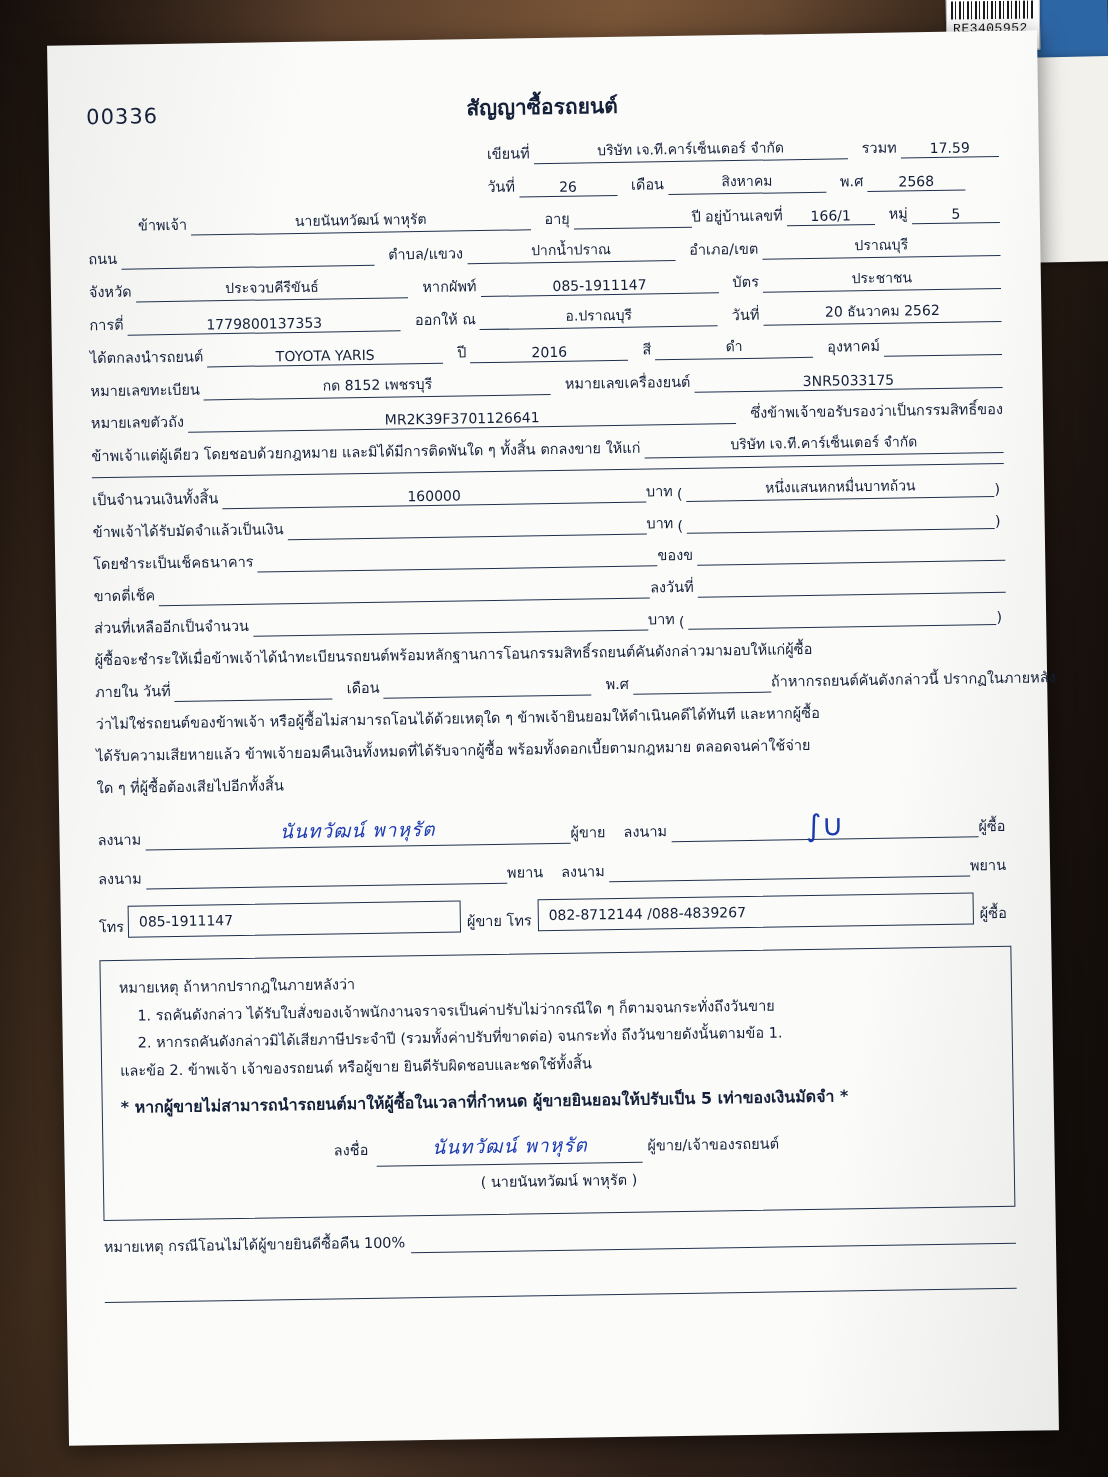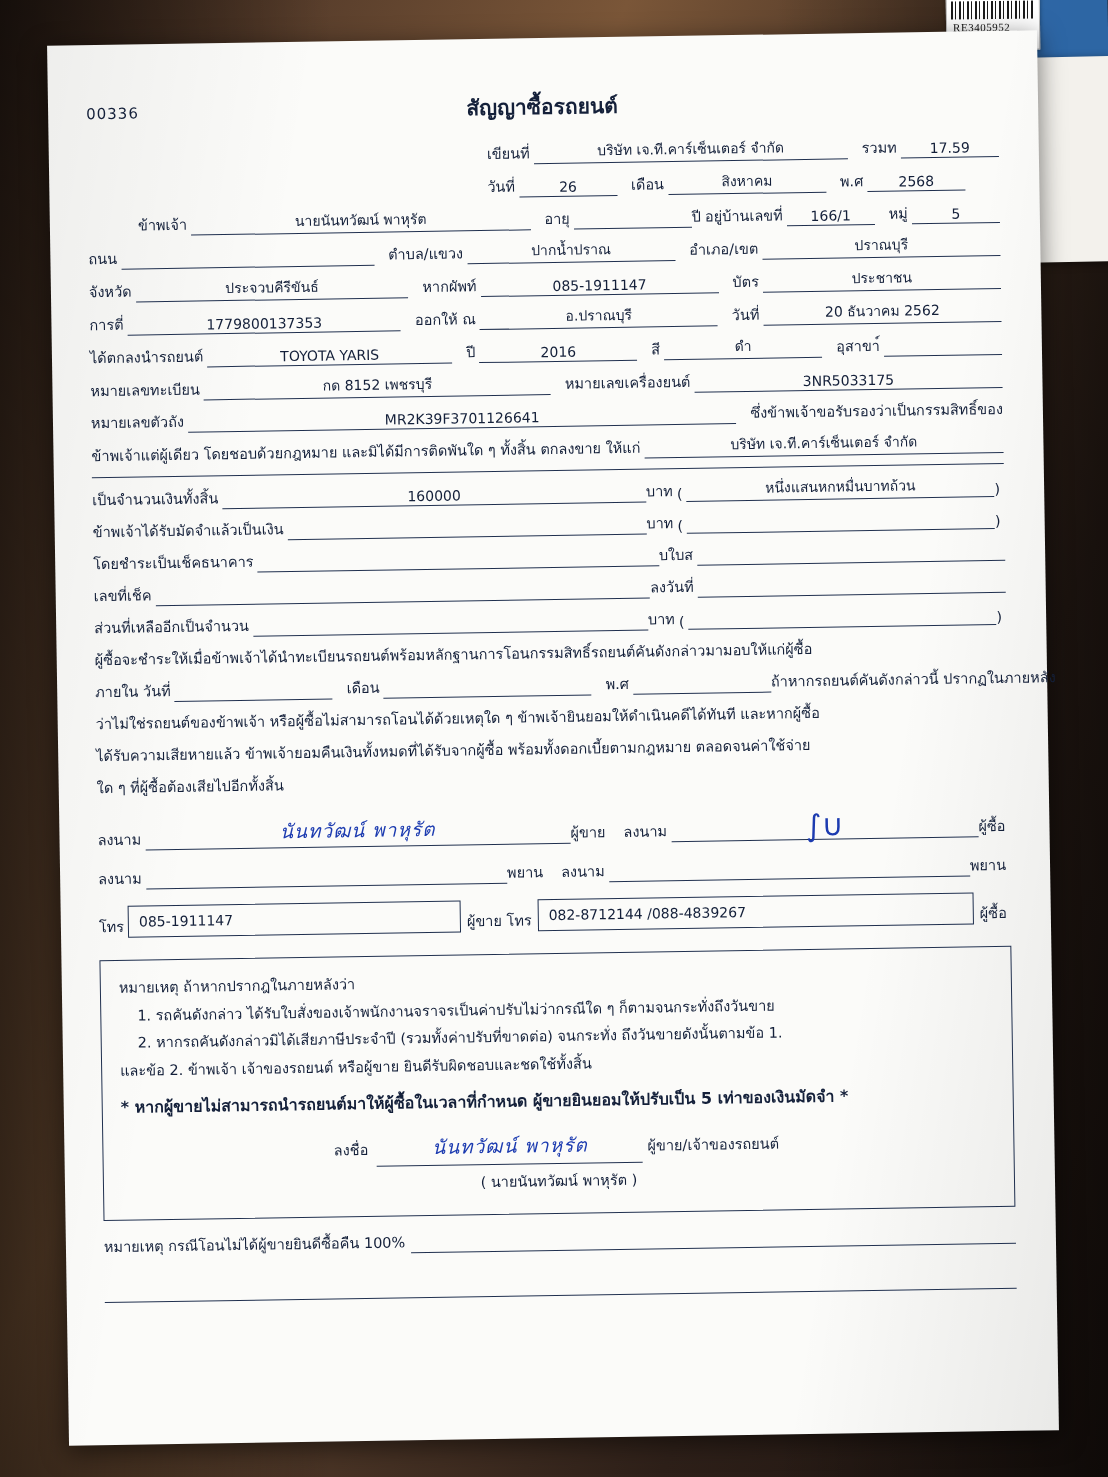--- a/index.html
+++ b/index.html
@@ -29,22 +29,22 @@
   .label-box{
     position:absolute;right:68px;top:-4px;width:92px;height:52px;
     background:#fff;border:1px solid #bbb;transform:rotate(-0.6deg);
     box-shadow:0 1px 4px rgba(0,0,0,.4);
   }
   .label-box .bar{
     position:absolute;left:4px;top:4px;width:84px;height:18px;
     background:repeating-linear-gradient(90deg,#1a1a1a 0 2px,#fff 2px 4px,#1a1a1a 4px 5px,#fff 5px 8px);
   }
   .label-box .code{
-    position:absolute;left:6px;top:24px;font-size:11px;letter-spacing:.5px;color:#111;
-    font-family:Liberation Serif, serif;
+    position:absolute;left:6px;top:24px;font-size:13px;letter-spacing:.5px;color:#111;
+    font-family:Liberation Mono, monospace;
   }
   .blue-strip{
     position:absolute;right:0;top:-2px;width:120px;height:60px;background:#2f6fb5;opacity:.9;
     transform:rotate(-1deg);
   }
 
   
   .sheet{
     position:absolute;left:58px;top:38px;width:990px;height:1400px;
     background:#fbfbf9;
@@ -53,21 +53,21 @@
     color:#14203a;
     font-size:14.5px;
   }
   .sheet:before{ 
     content:"";position:absolute;inset:0;
     background:linear-gradient(100deg,rgba(0,0,0,.05),rgba(255,255,255,0) 22%,rgba(0,0,0,0) 78%,rgba(0,0,0,.07));
     pointer-events:none;
   }
   .doc{position:absolute;left:38px;top:60px;width:912px;}
 
-  .docnum{position:absolute;left:0;top:0;font-size:15px;letter-spacing:1px;}
+  .docnum{position:absolute;left:0;top:0;font-size:21px;letter-spacing:1px;}
   .title{
     position:absolute;left:0;right:0;top:-8px;text-align:center;
     font-size:21px;font-weight:bold;
   }
 
   .row{display:flex;align-items:flex-end;margin-top:9px;white-space:nowrap;}
   .lbl{font-size:14.5px;padding-right:4px;}
   .fill{
     border-bottom:1px solid #20304f;flex:1 1 auto;min-width:10px;
     text-align:center;padding:0 4px 1px 4px;font-size:14px;
@@ -209,21 +209,21 @@
     <div class="row">
       <span class="lbl">ได้ตกลงนำรถยนต์</span>
       <span class="fill">TOYOTA YARIS</span>
       <span class="gap"></span>
       <span class="lbl">ปี</span>
       <span class="fill w150">2016</span>
       <span class="gap"></span>
       <span class="lbl">สี</span>
       <span class="fill w150">ดำ</span>
       <span class="gap"></span>
-      <span class="lbl">อุสาขา์</span>
+      <span class="lbl">อุงหาคม์</span>
       <span class="fill w110"></span>
     </div>
 
     <div class="row">
       <span class="lbl">หมายเลขทะเบียน</span>
       <span class="fill">กด 8152 เพชรบุรี</span>
       <span class="gap"></span>
       <span class="lbl">หมายเลขเครื่องยนต์</span>
       <span class="fill w300">3NR5033175</span>
     </div>
@@ -258,26 +258,26 @@
       <span class="fill"></span>
       <span class="lbl">บาท</span>
       <span class="lbl">(</span>
       <span class="fill w300"></span>
       <span class="lbl">)</span>
     </div>
 
     <div class="row">
       <span class="lbl">โดยชำระเป็นเช็คธนาคาร</span>
       <span class="fill"></span>
-      <span class="lbl">บใบส</span>
+      <span class="lbl">ของข</span>
       <span class="fill w300"></span>
     </div>
 
     <div class="row">
-      <span class="lbl">เลขที่เช็ค</span>
+      <span class="lbl">ขาดตี่เช็ค</span>
       <span class="fill"></span>
       <span class="lbl">ลงวันที่</span>
       <span class="fill w300"></span>
     </div>
 
     <div class="row">
       <span class="lbl">ส่วนที่เหลืออีกเป็นจำนวน</span>
       <span class="fill"></span>
       <span class="lbl">บาท</span>
       <span class="lbl">(</span>

